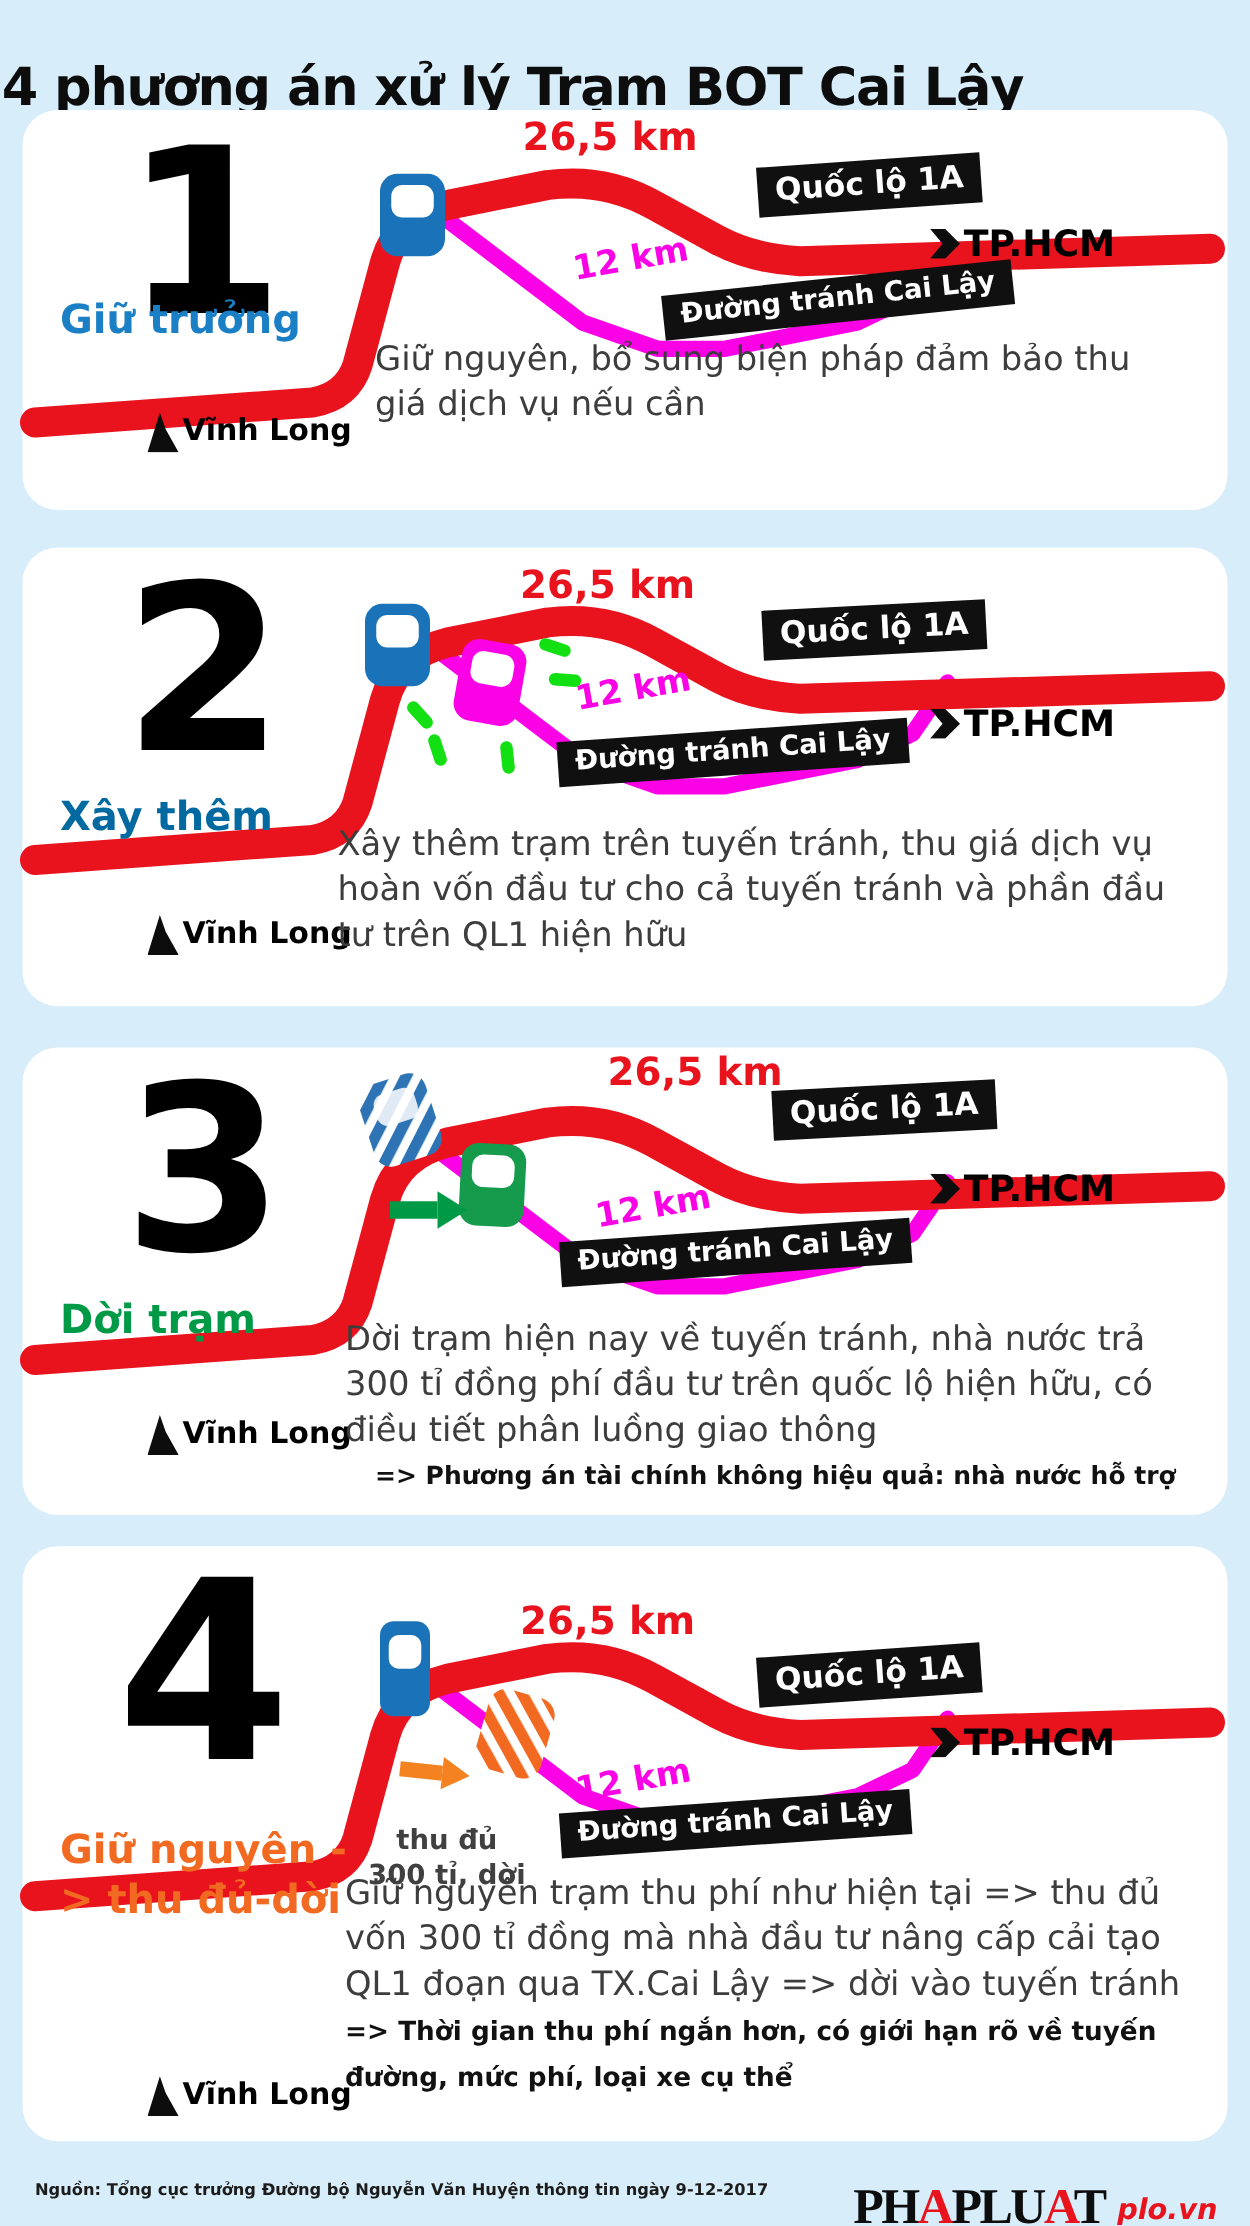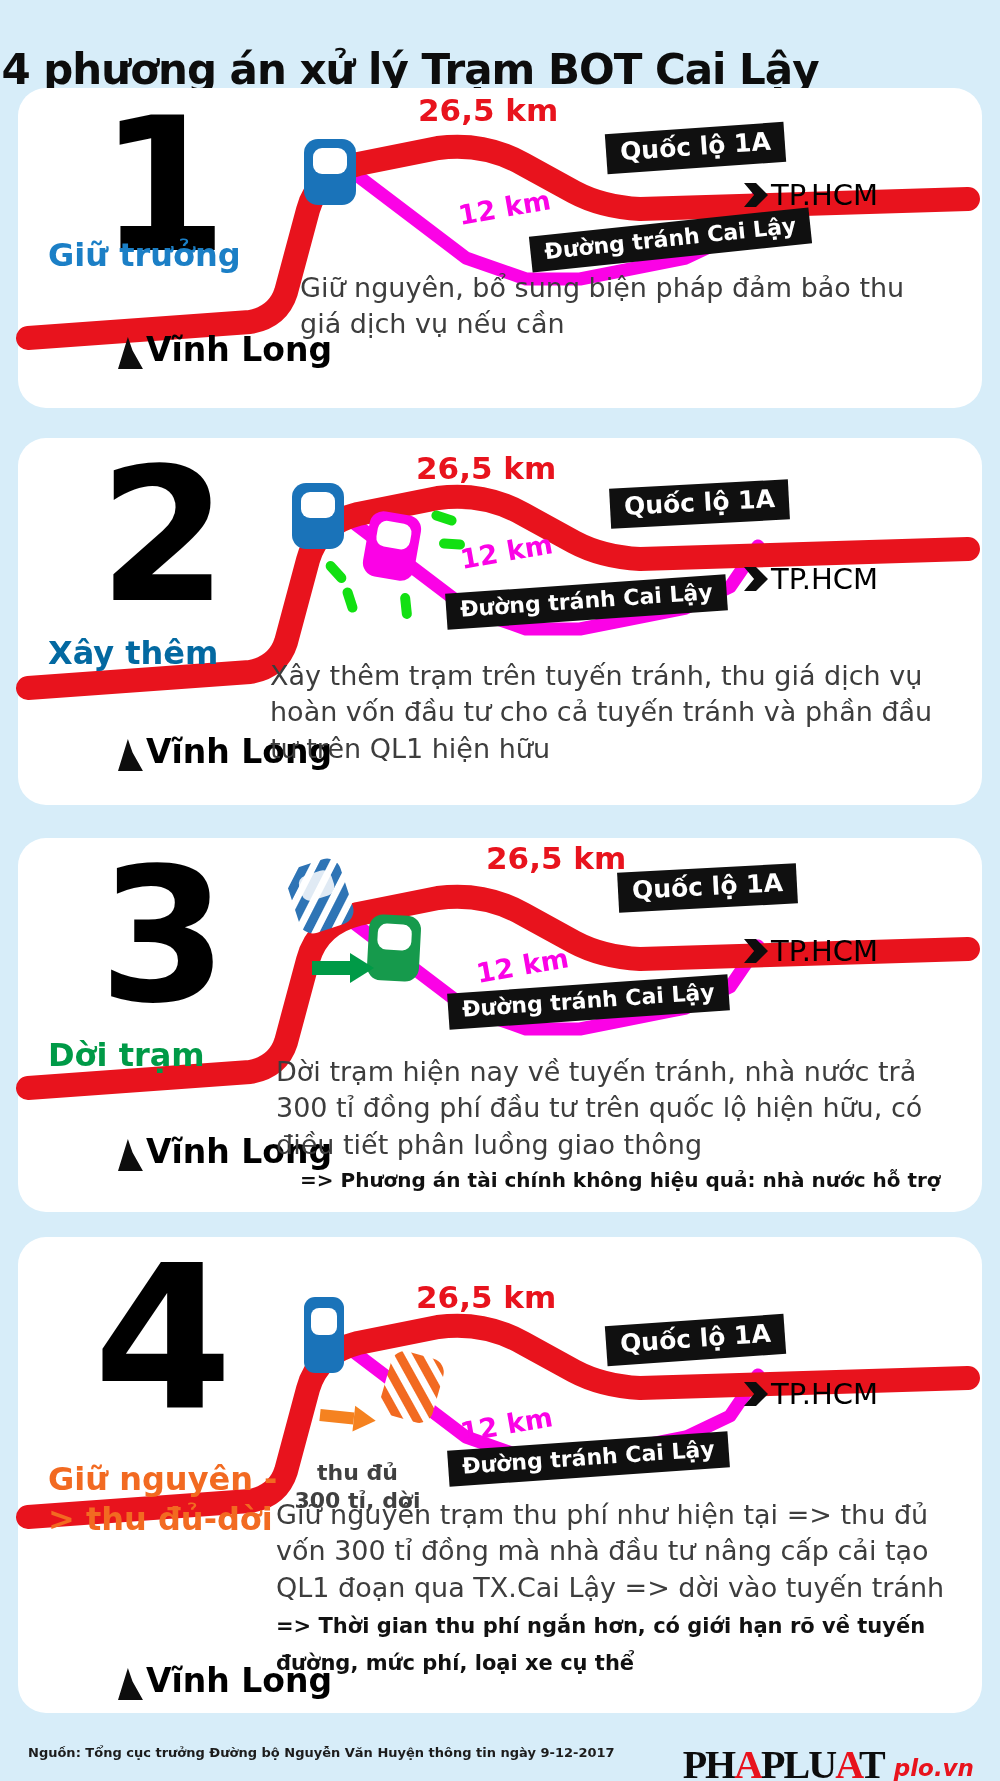--- a/index.html
+++ b/index.html
@@ -60,29 +60,29 @@
   .badge-bypass{font-size:22px}
   .p1 .badge-main{left:588px;top:40px;transform:rotate(-4deg)}
   .p2 .badge-main{left:592px;top:46px;transform:rotate(-3deg)}
   .p3 .badge-main{left:600px;top:30px;transform:rotate(-3deg)}
   .p4 .badge-main{left:588px;top:83px;transform:rotate(-4deg)}
   .p1 .badge-bypass{left:512px;top:134px;transform:rotate(-6deg)}
   .p2 .badge-bypass{left:428px;top:146px;transform:rotate(-4deg)}
   .p3 .badge-bypass{left:430px;top:146px;transform:rotate(-4deg)}
   .p4 .badge-bypass{left:430px;top:204px;transform:rotate(-4deg)}
 
-  .dest{position:absolute;font-weight:normal;font-size:29px;color:#000;display:flex;align-items:center;gap:3px;white-space:nowrap}
+  .dest{position:absolute;font-weight:bold;font-size:29px;color:#000;display:flex;align-items:center;gap:3px;white-space:nowrap}
   .p1 .dest{left:726px;top:90px}
   .p2 .dest{left:726px;top:124px}
   .p3 .dest{left:726px;top:96px}
   .p4 .dest{left:726px;top:140px}
   .dest-arrow{width:24px;height:24px;background:#0d0d0d;
     clip-path:polygon(0 0,50% 0,100% 50%,50% 100%,0 100%,42% 50%);}
 
-  .origin{position:absolute;left:100px;font-weight:bold;font-size:33px;color:#000;display:flex;align-items:flex-end;gap:2px;white-space:nowrap}
+  .origin{position:absolute;left:100px;font-weight:bold;font-size:24px;color:#000;display:flex;align-items:flex-start;gap:2px;white-space:nowrap}
   .p1 .origin{top:242px}
   .p2 .origin{top:294px}
   .p3 .origin{top:294px}
   .p4 .origin{top:424px}
   .origin-marker{width:26px;height:32px;background:#0d0d0d;
     clip-path:polygon(0 100%,38% 0,56% 42%,96% 100%);}
 
   .station-note{
     position:absolute;left:272px;top:222px;width:135px;text-align:center;
     color:#404040;font-weight:bold;font-size:22px;line-height:1.25;

